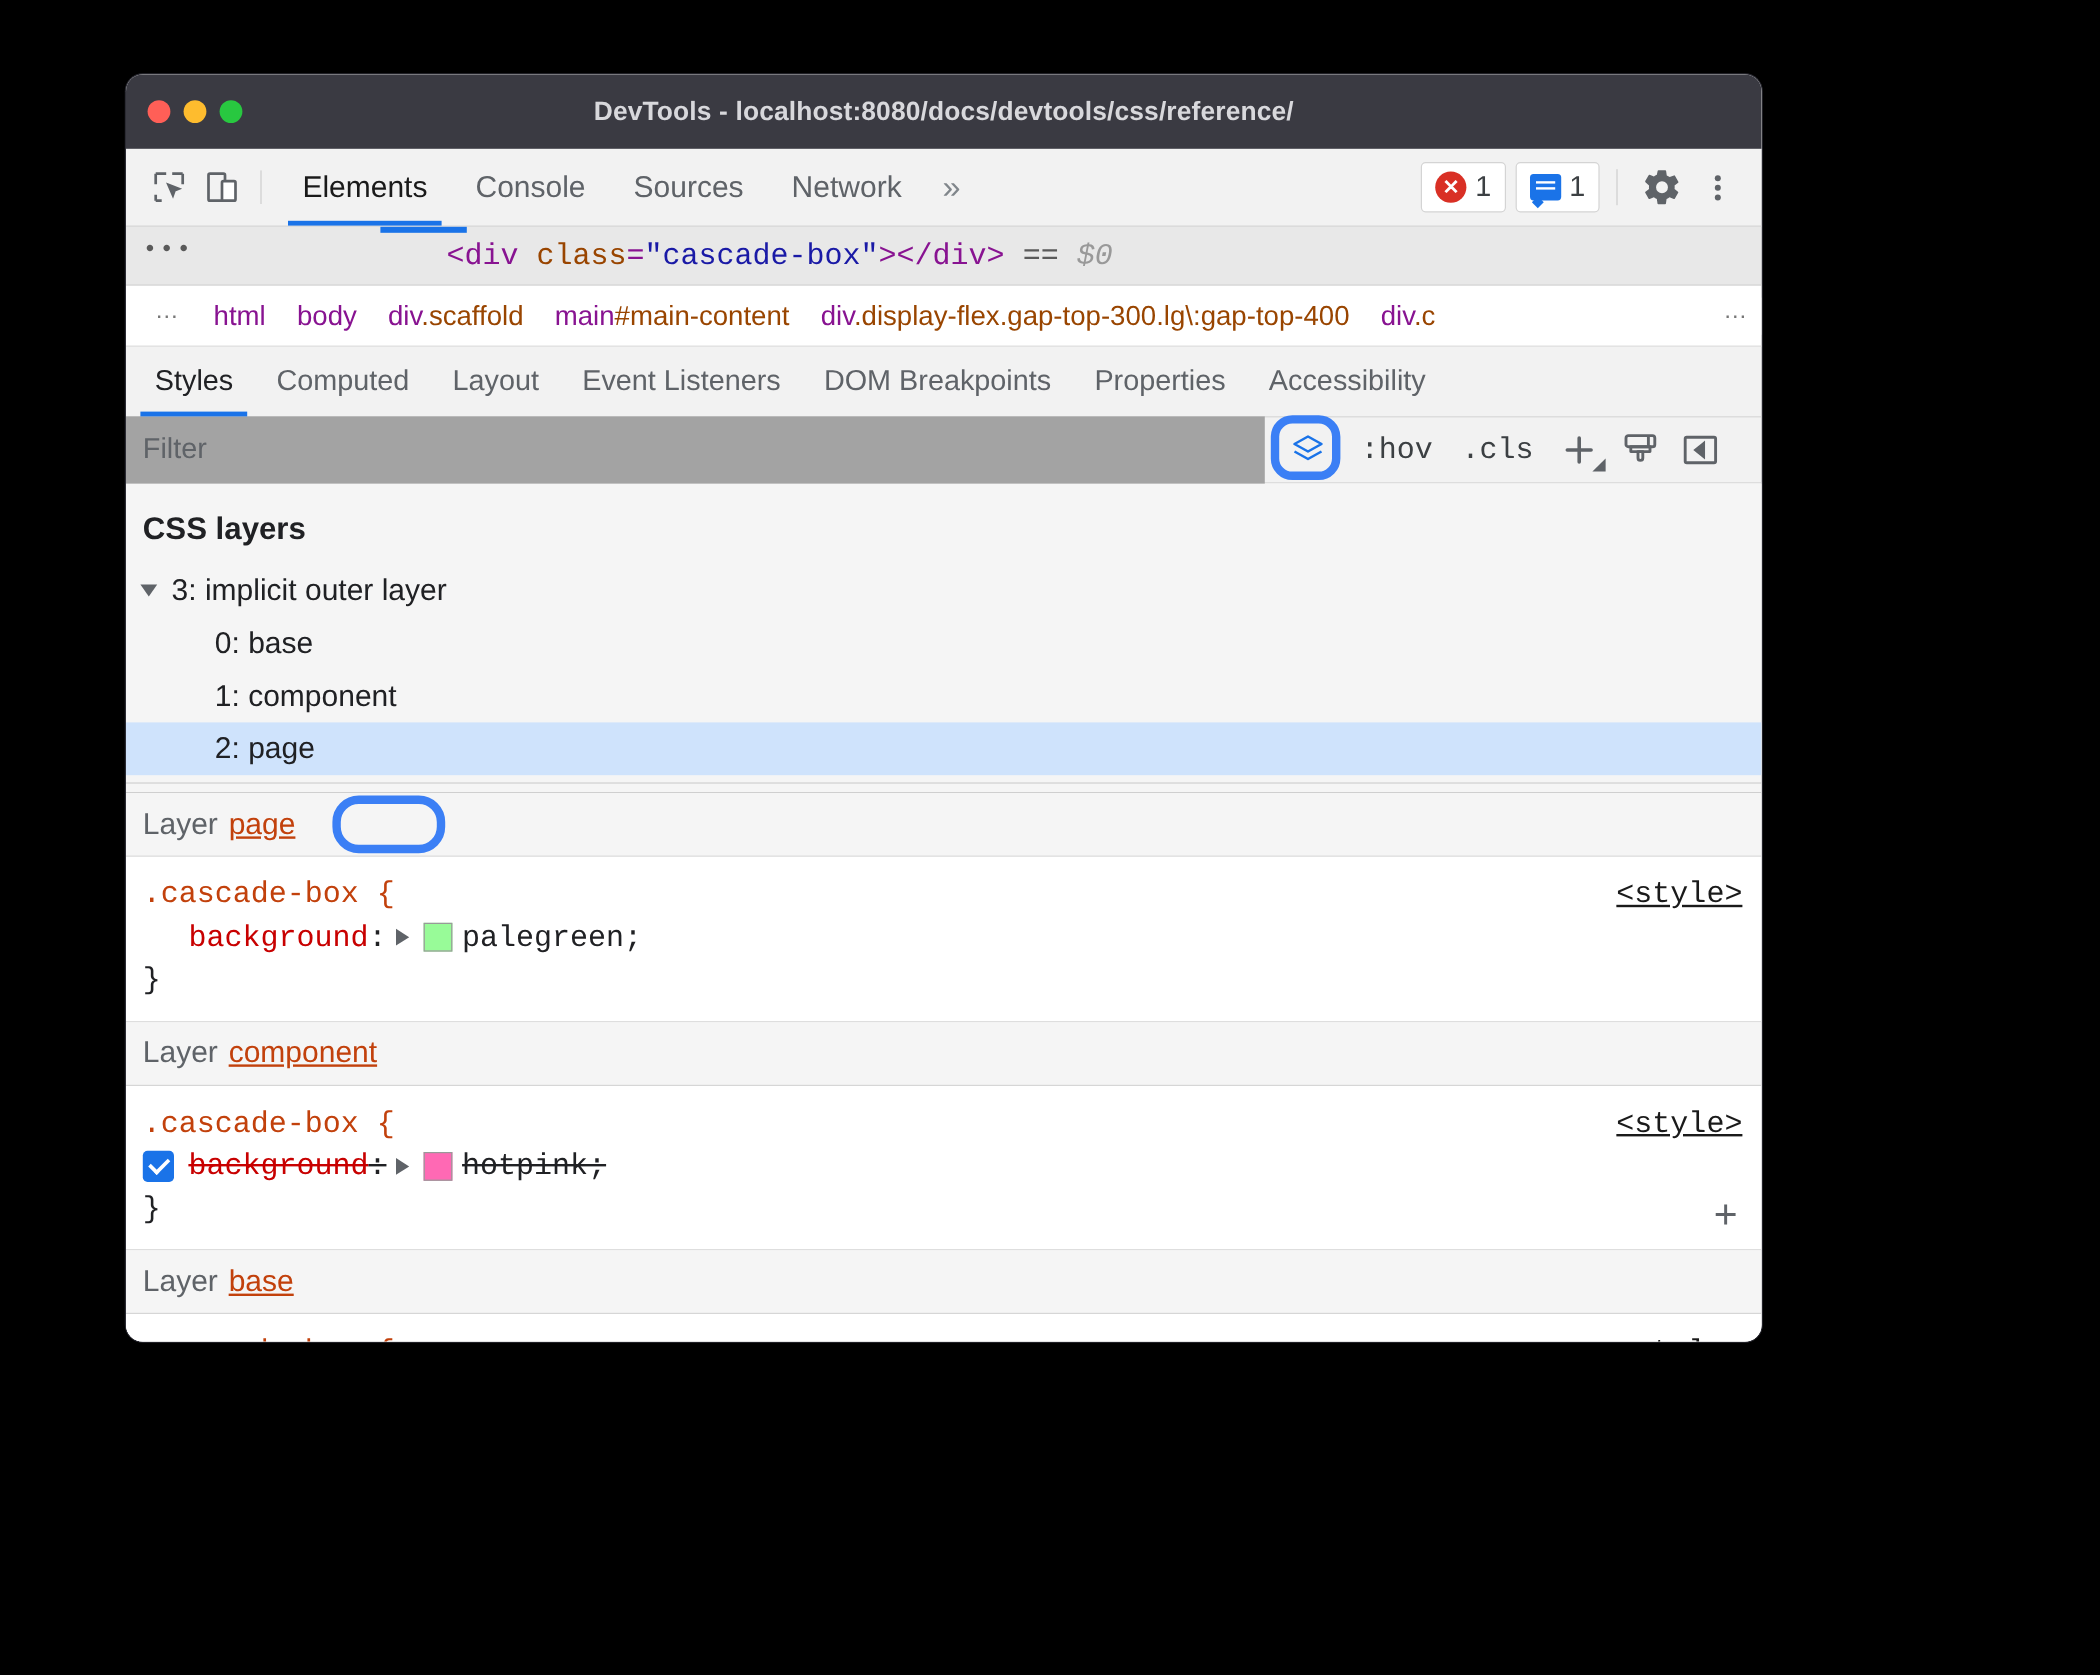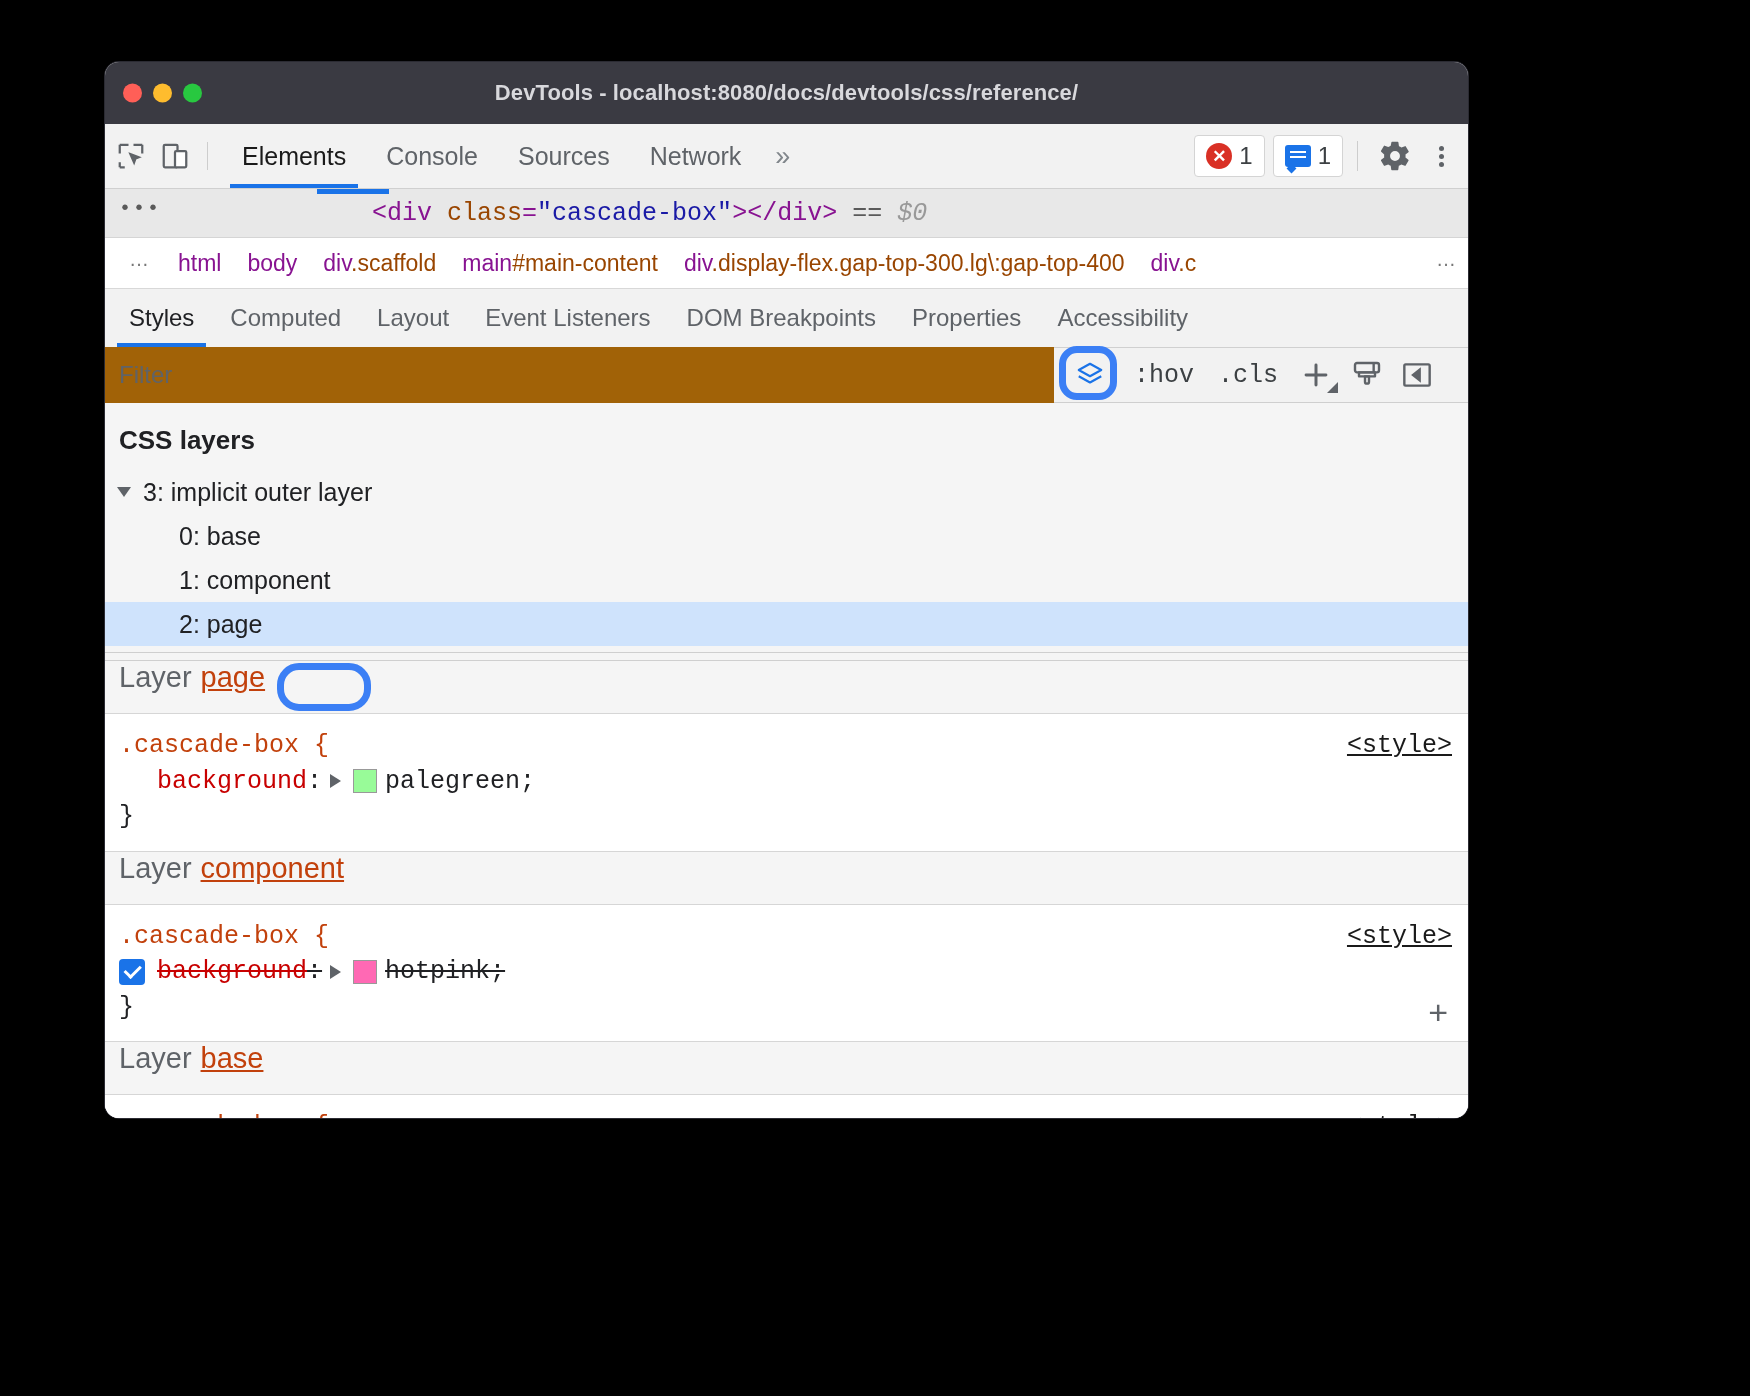--- a/index.html
+++ b/index.html
@@ -24,21 +24,21 @@
   .l-red{background:#ff5f57;}
   .l-yellow{background:#febc2e;}
   .l-green{background:#28c840;}
   .title-text{
     color:#d8d8dc;font-size:22px;font-weight:bold;letter-spacing:.1px;
     font-family:"Liberation Sans",sans-serif;
   }
   
   .dt-toolbar{
     height:64px;background:#f2f2f2;border-bottom:1px solid #d0d0d0;
-    display:flex;align-items:center;padding:0 4px;gap:0;
+    display:flex;align-items:center;padding:0 14px;gap:0;
   }
   .tb-icon{width:44px;height:44px;display:flex;align-items:center;justify-content:center;cursor:pointer;}
   .tb-sep{width:1px;height:28px;background:#cdcdcd;margin:0 14px 0 10px;}
   .tabs{display:flex;align-items:center;height:100%;}
   .tab{
     padding:0 20px;height:100%;display:flex;align-items:center;
     font-size:25px;color:#5f6368;cursor:pointer;position:relative;
     font-family:"Liberation Sans",sans-serif;
   }
   .tab.active{color:#1a1a1a;}
@@ -97,21 +97,21 @@
     font-size:24px;color:#5f6368;cursor:pointer;font-family:"Liberation Sans",sans-serif;
   }
   .ptab.active{color:#202124;}
   .ptab.active:after{content:"";position:absolute;left:6px;right:6px;bottom:0;height:4px;background:#1a73e8;}
   
   .filterbar{
     height:54px;background:#f2f2f2;display:flex;align-items:center;
     border-bottom:1px solid #cfcfcf;padding-left:0;
   }
   .filter-input{
-    flex:1;height:100%;background:#a16207;border:none;outline:none;
+    flex:1;height:100%;background:#a3a3a3;border:none;outline:none;
     font-size:24px;color:#202124;padding-left:14px;
     font-family:"Liberation Sans",sans-serif;
   }
   .filter-input::placeholder{color:#5f6368;}
   .fb-tools{display:flex;align-items:center;gap:0;padding:0 26px 0 4px;height:100%;}
   .layers-btn{
     width:48px;height:42px;display:flex;align-items:center;justify-content:center;
     position:relative;cursor:pointer;margin:0 8px;
   }
   .ring{
@@ -139,22 +139,22 @@
   }
   .tree-row.root{padding-left:14px;}
   .tree-row.child{padding-left:74px;}
   .tree-row.selected{background:#cfe3fc;}
   .tri{
     width:0;height:0;border-left:10px solid #5f6368;border-top:7px solid transparent;
     border-bottom:7px solid transparent;margin-right:14px;transform:rotate(90deg);
   }
   .sep-double{height:7px;border-top:1px solid #cfcfcf;border-bottom:1px solid #cfcfcf;background:#f5f5f5;}
   .layer-head{
-    background:#f5f5f5;height:52px;display:flex;padding-left:14px;
-    border-bottom:1px solid #d6d6d6;font-size:29px;color:#5f6368;
+    background:#f5f5f5;height:52px;display:flex;align-items:center;padding-left:14px;
+    border-bottom:1px solid #d6d6d6;font-size:25px;color:#5f6368;
     font-family:"Liberation Sans",sans-serif;position:relative;
   }
   .layer-link{color:#c2410c;text-decoration:underline;margin-left:9px;cursor:pointer;}
   .pill-ring{
     position:absolute;left:172px;top:2px;width:94px;height:48px;
     border:7px solid #3b7ff5;border-radius:22px;box-sizing:border-box;pointer-events:none;
   }
   .rule-block{
     background:#fff;border-bottom:1px solid #d6d6d6;padding:14px 0 16px 0;position:relative;
     font-family:"Liberation Mono",monospace;font-size:25px;line-height:1.42;color:#202124;

